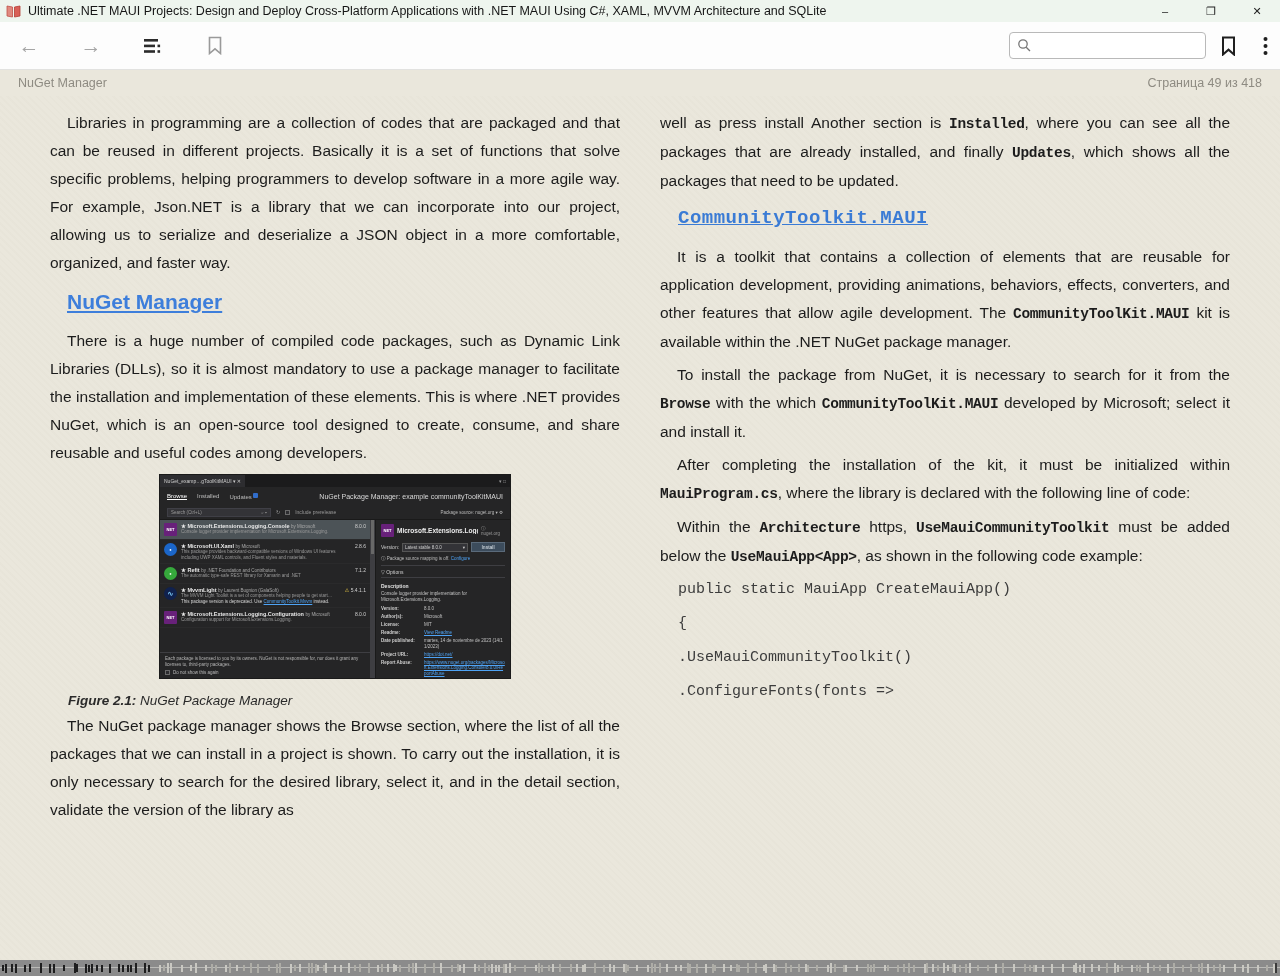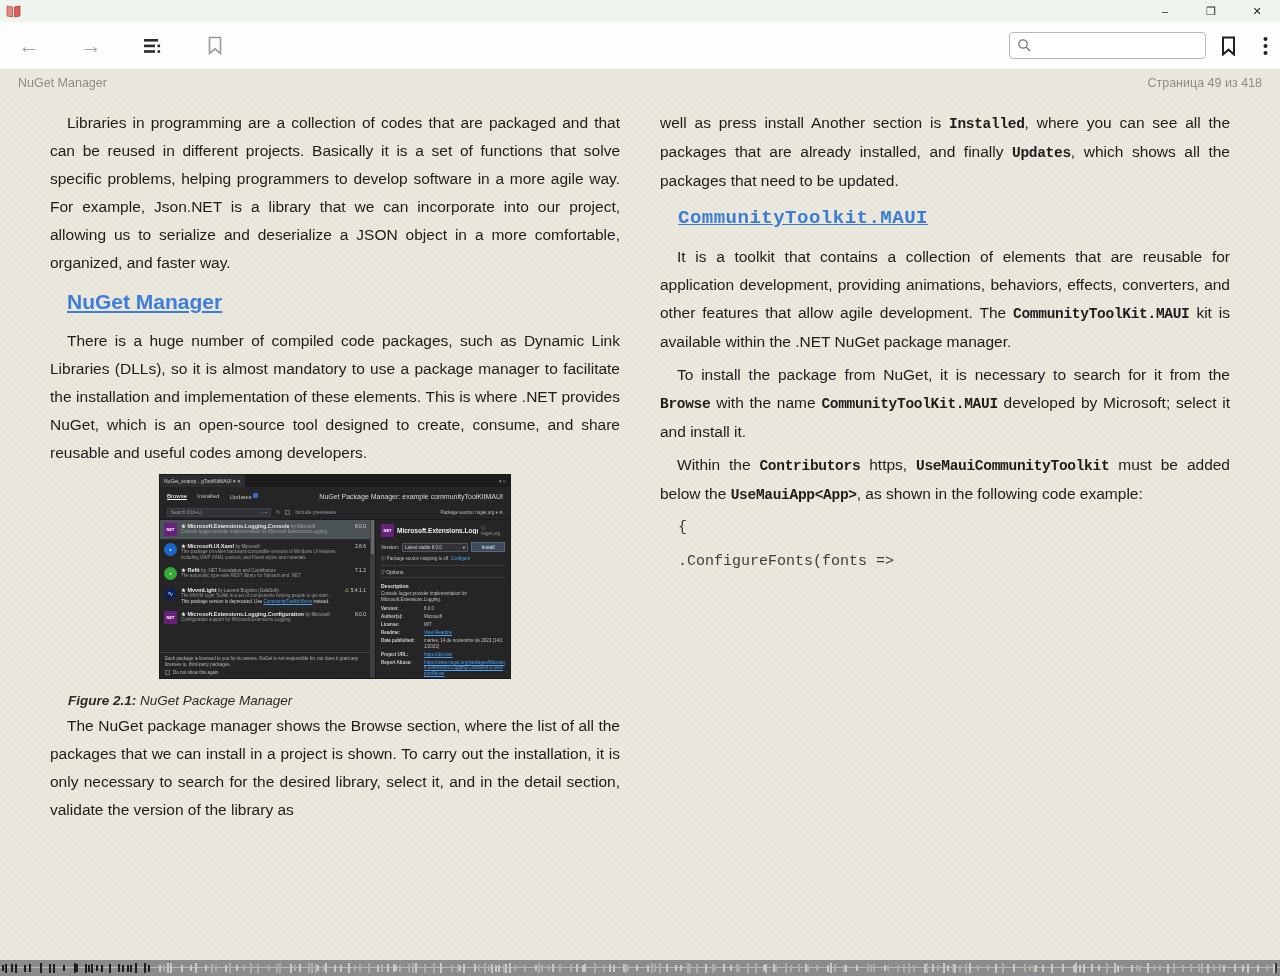--- a/index.html
+++ b/index.html
@@ -127,20 +127,21 @@
 </head>
 <body>
 
 <div class="titlebar">
   <span class="app-icon">
     <svg width="15" height="15" viewBox="0 0 15 15">
       <path d="M1 2 L6.5 3 L6.5 13 L1 12 Z" fill="#e08a80" stroke="#c05048" stroke-width="0.8"></path>
       <path d="M14 2 L8.5 3 L8.5 13 L14 12 Z" fill="#d96057" stroke="#b23c33" stroke-width="0.8"></path>
     </svg>
   </span>
+  <span class="win-title">Ultimate .NET MAUI Projects: Design and Deploy Cross-Platform Applications with .NET MAUI Using C#, XAML, MVVM Architecture and SQLite</span>
   <div class="win-controls">
     <span class="win-btn">–</span>
     <span class="win-btn">❐</span>
     <span class="win-btn">✕</span>
   </div>
 </div>
 
 <div class="toolbar">
   <span class="nav-ic gap-l">
       <span class="arrow">←</span>
@@ -325,23 +326,26 @@
           </div>
         </div>
       </div>
       <p class="caption"><span class="cap-label">Figure 2.1:</span> NuGet Package Manager</p>
       <p class="para"><span>The NuGet package manager shows the Browse section, where the list of all the packages that we can install in a project is shown. To carry out the installation, it is only necessary to search for the desired library, select it, and in the detail section, validate the version of the library as</span></p>
     </div>
   <div class="col" id="right-col">
       <p class="para noindent"><span>well as press install Another section is </span><span class="icode">Installed</span><span>, where you can see all the packages that are already installed, and finally </span><span class="icode">Updates</span><span>, which shows all the packages that need to be updated.</span></p>
       <h2 class="h-code">CommunityToolkit.MAUI</h2>
       <p class="para"><span>It is a toolkit that contains a collection of elements that are reusable for application development, providing animations, behaviors, effects, converters, and other features that allow agile development. The </span><span class="icode">CommunityToolKit.MAUI</span><span> kit is available within the .NET NuGet package manager.</span></p>
-      <p class="para"><span>To install the package from NuGet, it is necessary to search for it from the </span><span class="icode">Browse</span><span> with the name </span><span class="icode">CommunityToolKit.MAUI</span><span> developed by Microsoft; select it and install it.</span></p>
-      <p class="para"><span>Within the </span><span class="icode">Contributors</span><span> https, </span><span class="icode">UseMauiCommunityToolkit</span><span> must be added below the </span><span class="icode">UseMauiApp&lt;App&gt;</span><span>, as shown in the following code example:</span></p>
+      <p class="para"><span>To install the package from NuGet, it is necessary to search for it from the </span><span class="icode">Browse</span><span> with the which </span><span class="icode">CommunityToolKit.MAUI</span><span> developed by Microsoft; select it and install it.</span></p>
+      <p class="para"><span>After completing the installation of the kit, it must be initialized within </span><span class="icode">MauiProgram.cs</span><span>, where the library is declared with the following line of code:</span></p>
+      <p class="para"><span>Within the </span><span class="icode">Architecture</span><span> https, </span><span class="icode">UseMauiCommunityToolkit</span><span> must be added below the </span><span class="icode">UseMauiApp&lt;App&gt;</span><span>, as shown in the following code example:</span></p>
+      <p class="codeline">public static MauiApp CreateMauiApp()</p>
       <p class="codeline">{</p>
+      <p class="codeline">.UseMauiCommunityToolkit()</p>
       <p class="codeline">.ConfigureFonts(fonts =&gt;</p>
     </div>
 </div>
 
 <div class="scrubber" id="scrubber">
     <div class="tick" style="left: 2px; top: 5px; height: 6px; background: rgb(30, 30, 30);"></div>
     <div class="tick" style="left: 5px; top: 3.5px; height: 9px; background: rgb(30, 30, 30);"></div>
     <div class="tick" style="left: 11px; top: 4px; height: 8px; background: rgb(30, 30, 30);"></div>
     <div class="tick" style="left: 15px; top: 3.5px; height: 9px; background: rgb(30, 30, 30);"></div>
     <div class="tick" style="left: 24px; top: 4.5px; height: 7px; background: rgb(30, 30, 30);"></div>

